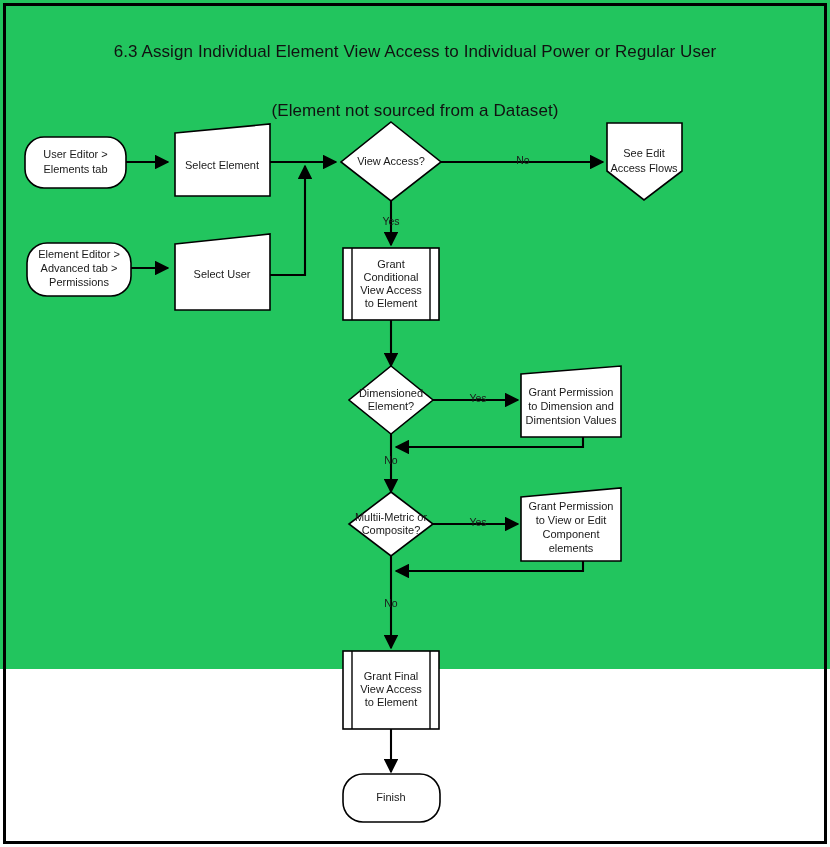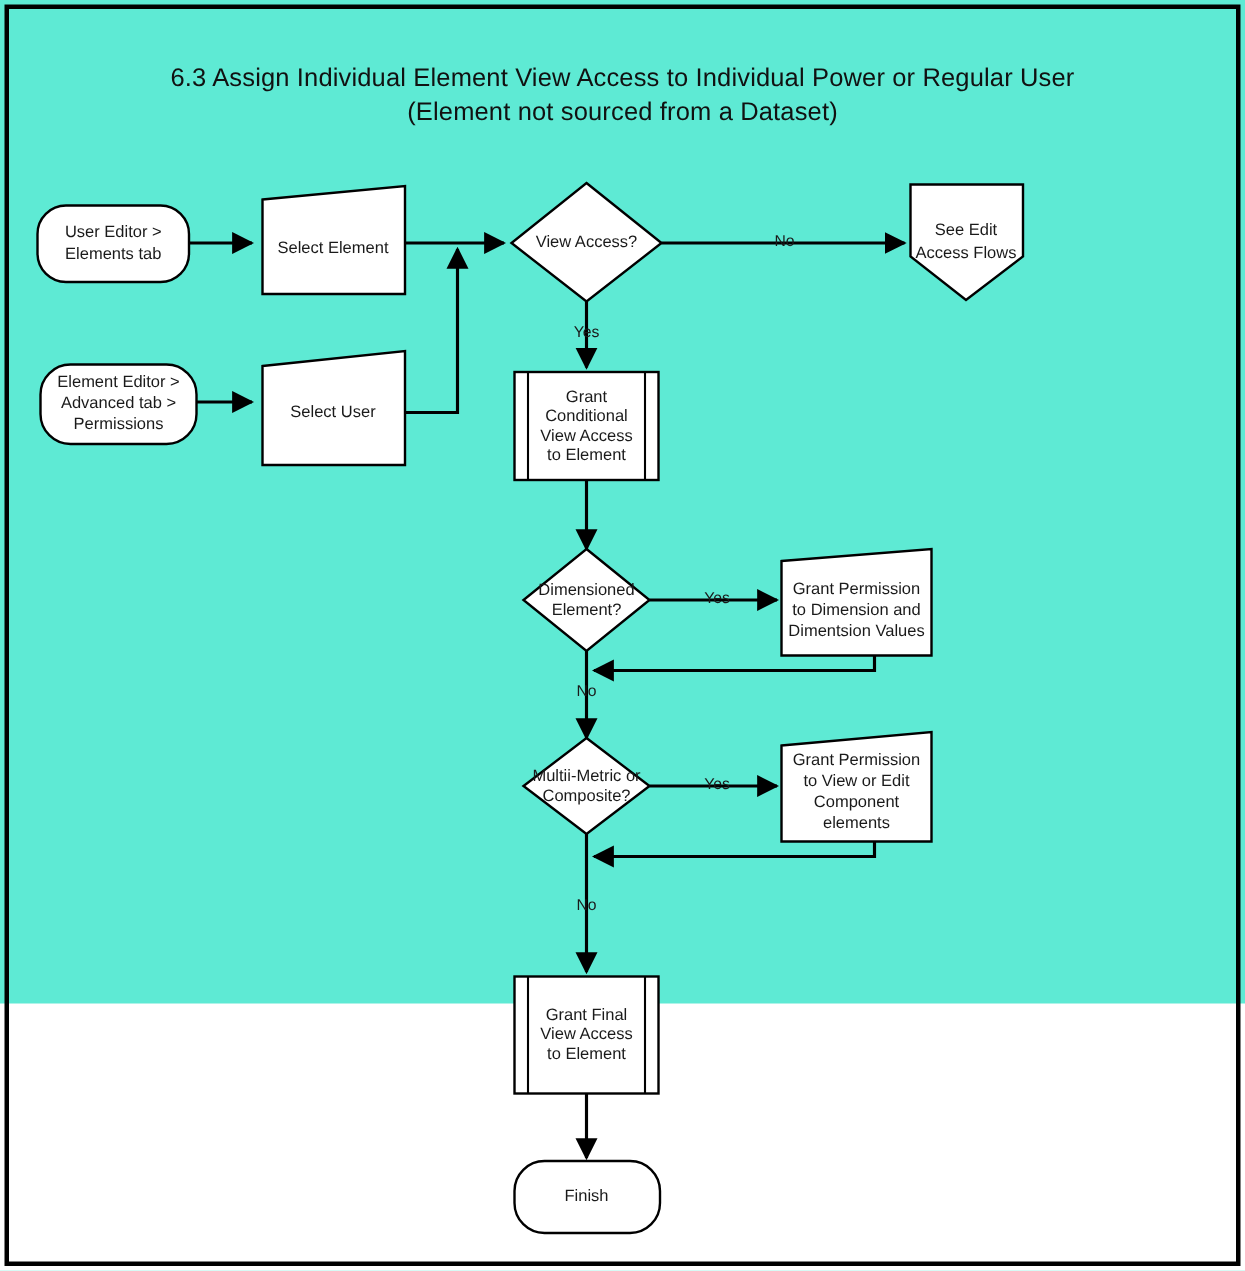--- a/index.html
+++ b/index.html
@@ -10,21 +10,21 @@
   body {
     width: 830px;
     height: 847px;
     font-family: "Liberation Sans", sans-serif;
     overflow: hidden;
   }
   #page {
     position: relative;
     width: 830px;
     height: 669px;
-    background: #5eead4;
+    background: #22c55e;
     box-sizing: border-box;
   }
   #page-border {
     position: absolute;
     left: 3px;
     top: 3px;
     width: 824px;
     height: 841px;
     border: 3px solid #000000;
     box-sizing: border-box;
@@ -35,21 +35,21 @@
     left: 0;
     top: 40px;
     width: 830px;
     text-align: center;
     font-size: 17px;
     color: #111111;
     line-height: 1.38;
     letter-spacing: 0.1px;
   }
   #title-line1 { display: block; }
-  #title-line2 { display: block; }
+  #title-line2 { display: block; margin-top: 36px; }
   svg#flow {
     position: absolute;
     left: 0;
     top: 0;
     width: 830px;
     height: 847px;
   }
   .shape {
     fill: #ffffff;
     stroke: #000000;

